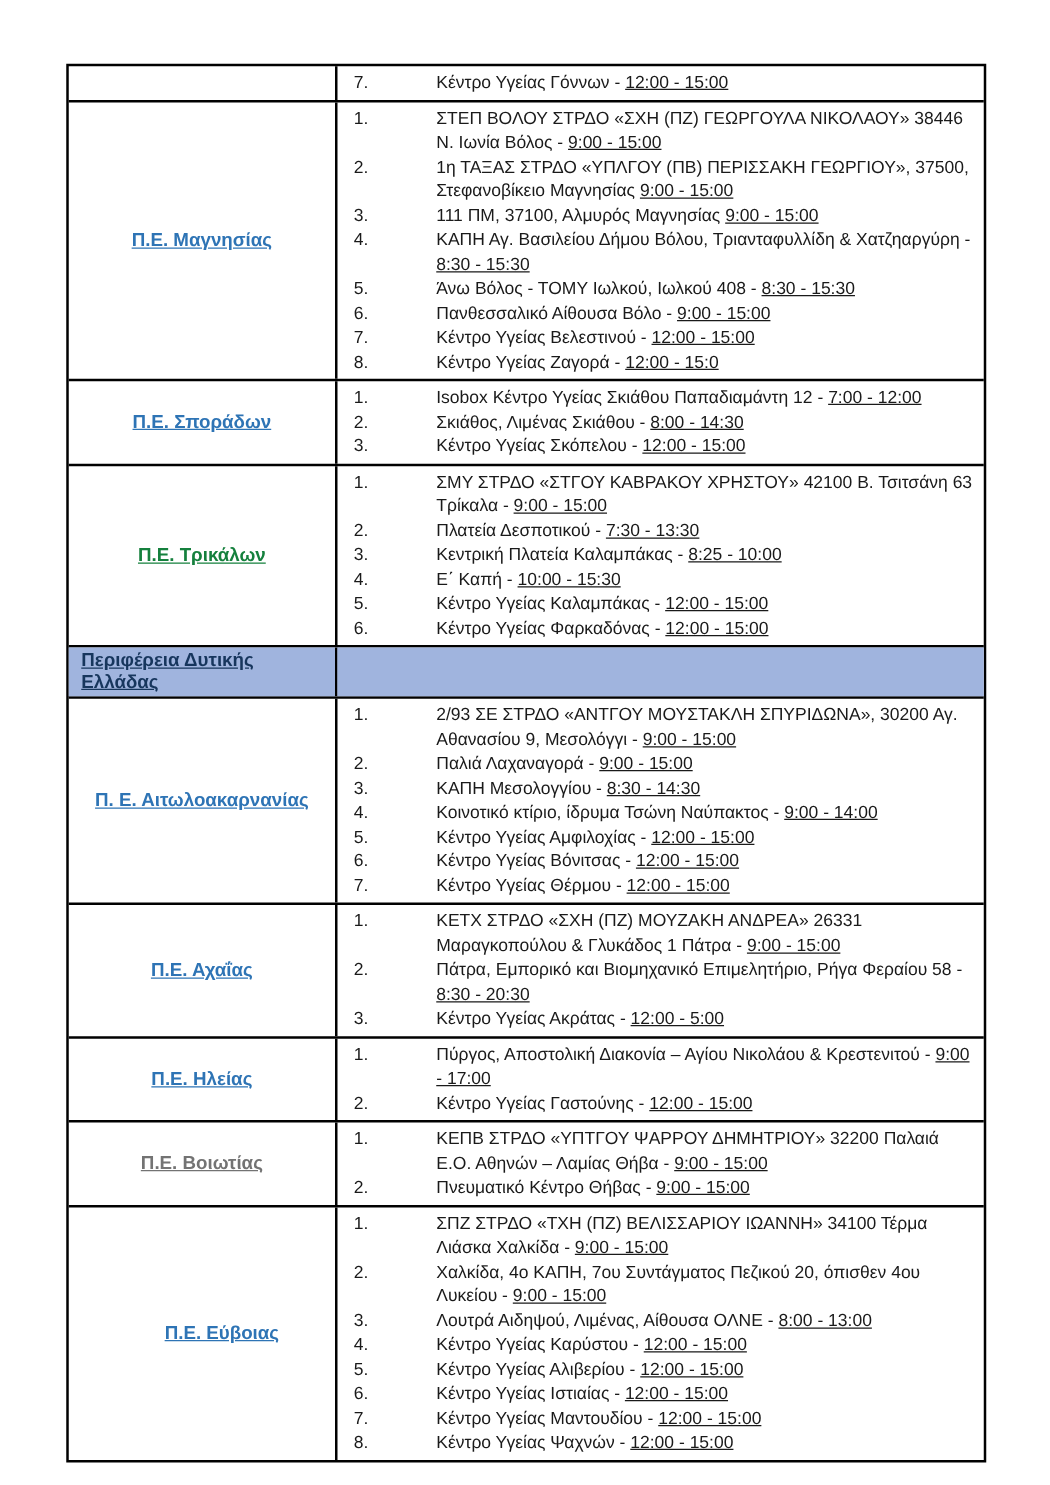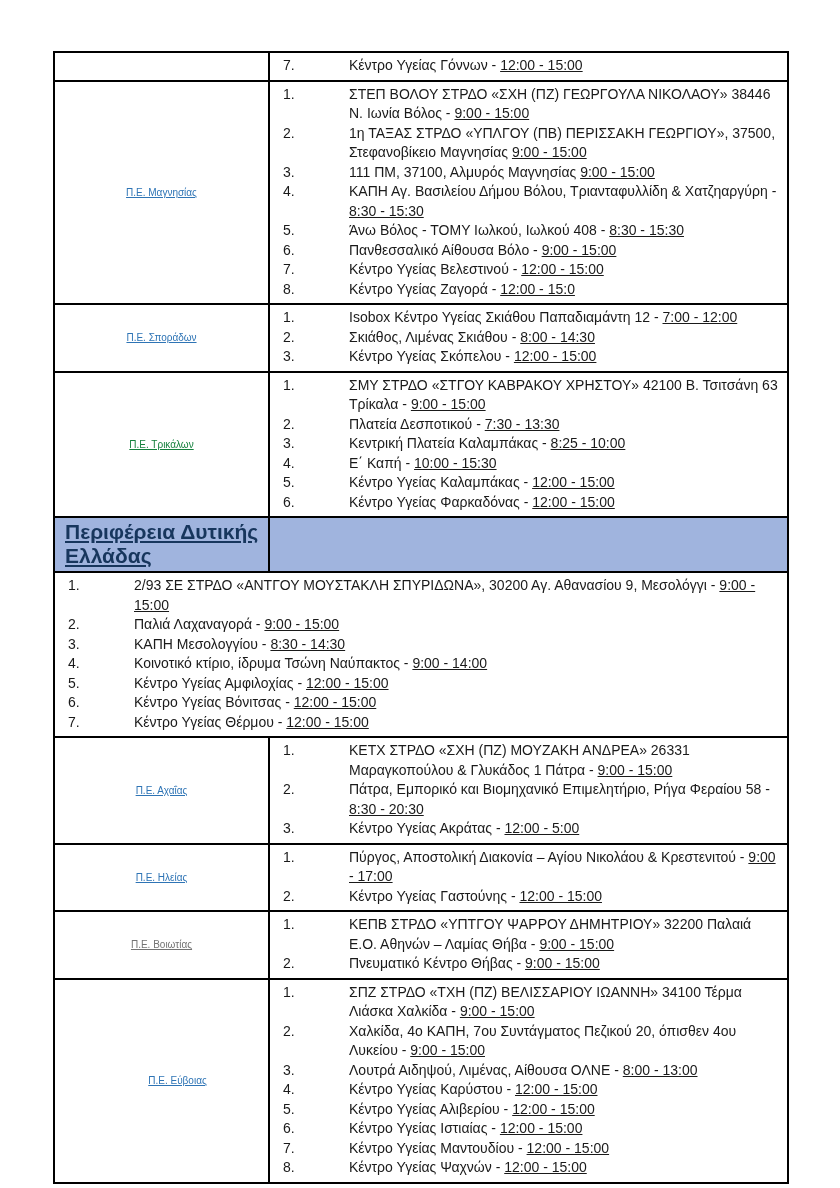--- a/index.html
+++ b/index.html
@@ -43,33 +43,33 @@
     padding: 2px 6px;
     text-align: center;
   }
   .c2 {
     flex: 1;
     box-sizing: border-box;
     padding: 3px 8px 4px 13px;
     min-height: 22px;
   }
   .region-label {
-    font-size: 10px;
-    font-weight: 400;
+    font-size: 15px;
+    font-weight: 700;
     text-decoration: underline;
     cursor: pointer;
   }
   .trow.band .c1 {
     justify-content: flex-start;
     text-align: left;
     padding: 2px 6px 3px 10px;
     min-height: 24px;
   }
   .band-label {
-    font-size: 21px;
+    font-size: 15px;
     font-weight: 700;
     text-decoration: underline;
   }
   .item {
     display: flex;
     font-size: 14px;
     line-height: 19.5px;
   }
   .inum {
     width: 30px;
@@ -187,20 +187,23 @@
           </div>
         </div>
       </div>
       <div class="trow band">
         <div class="c1" style="background: rgb(160, 180, 222);">
           <span class="band-label" style="color: rgb(23, 54, 93);">Περιφέρεια Δυτικής Ελλάδας</span>
         </div>
         <div class="c2" style="background: rgb(160, 180, 222);"></div>
       </div>
       <div class="trow">
+        <div class="c1">
+          <span class="region-label" style="color: rgb(46, 116, 181);">Π. Ε. Αιτωλοακαρνανίας</span>
+        </div>
         <div class="c2">
           <div class="item">
             <span class="inum">1.</span>
             <div class="ibody"><span class="itxt">2/93 ΣΕ ΣΤΡΔΟ «ΑΝΤΓΟΥ ΜΟΥΣΤΑΚΛΗ ΣΠΥΡΙΔΩΝΑ», 30200 Αγ. Αθανασίου 9, Μεσολόγγι - </span><span class="time">9:00 - 15:00</span></div>
           </div>
           <div class="item">
             <span class="inum">2.</span>
             <div class="ibody"><span class="itxt">Παλιά Λαχαναγορά - </span><span class="time">9:00 - 15:00</span></div>
           </div>
           <div class="item">

